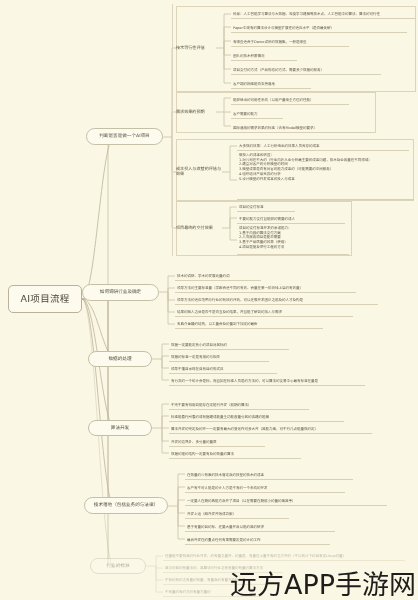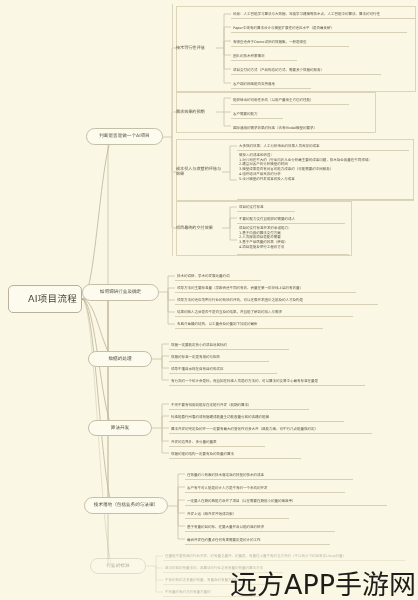--- a/index.html
+++ b/index.html
@@ -12,21 +12,21 @@
   }
   #canvas{position:absolute;inset:0;width:418px;height:600px;}
   svg.edges{position:absolute;left:0;top:0;width:418px;height:600px;pointer-events:none;}
 
   
   .node{position:absolute;box-sizing:border-box;}
 
   .root{
     border:1px solid #b9b19a;border-radius:5px;
     background:#fdfbee;
-    display:flex;align-items:center;justify-content:flex-end;
+    display:flex;align-items:center;justify-content:center;
     color:#4a4638;letter-spacing:.3px;
     font-size:9.5px;line-height:1;
     padding:0 4px;
   }
 
   .branch{
     border:1px solid #c6bfa8;border-radius:11px;
     background:#fdfbee;
     display:flex;align-items:center;justify-content:center;
     color:#55503f;

